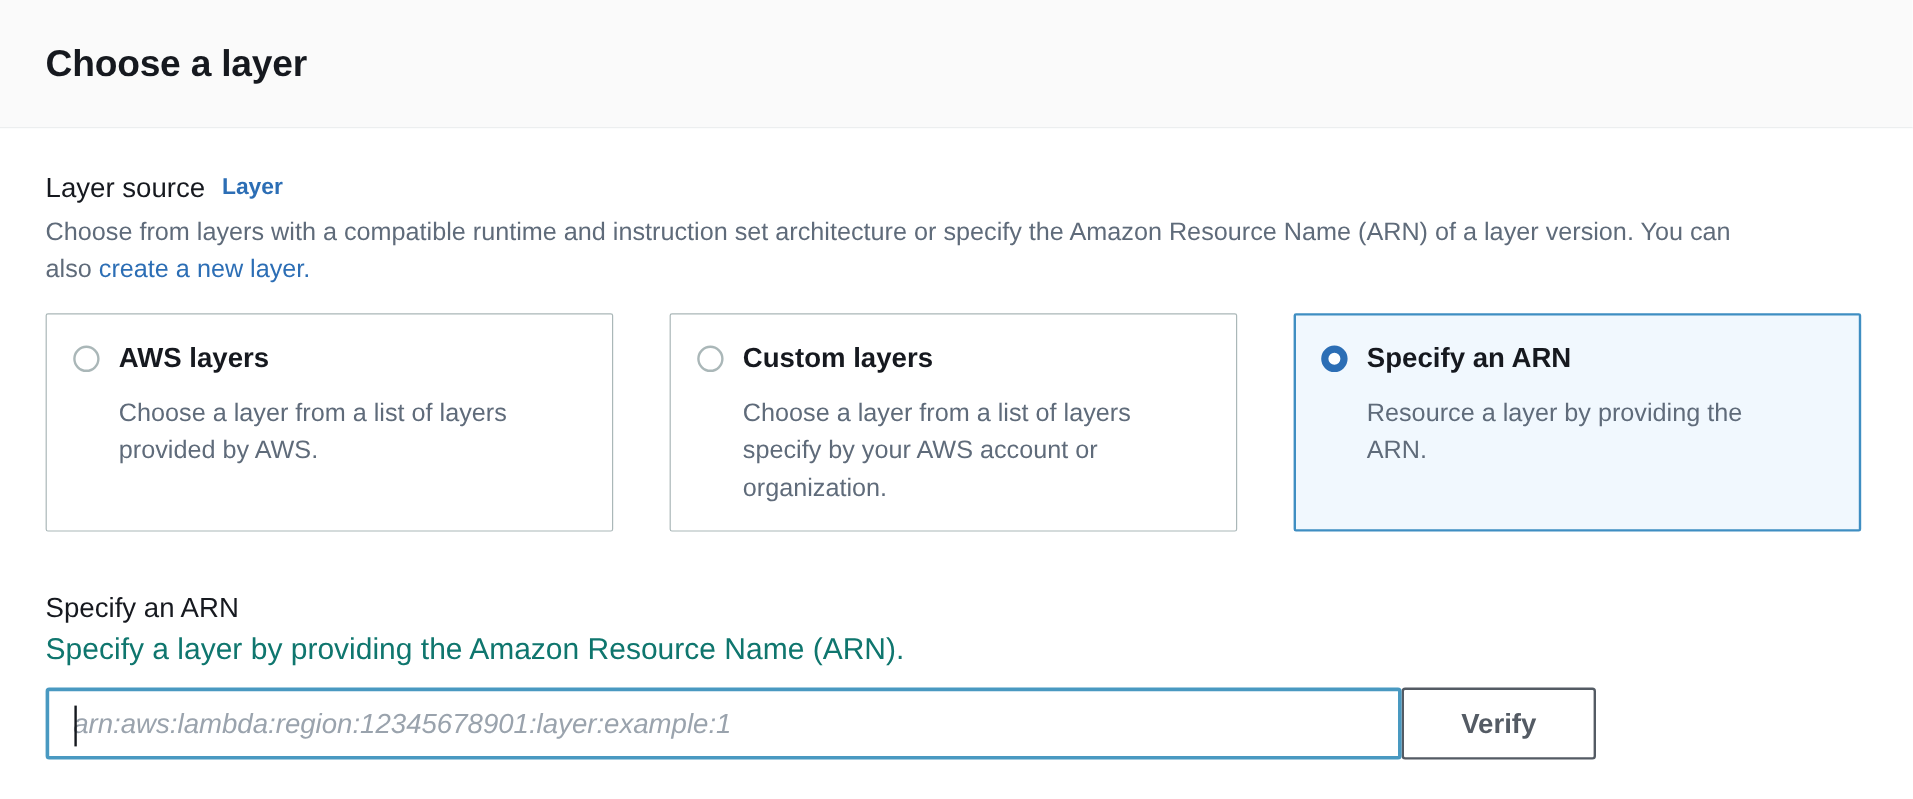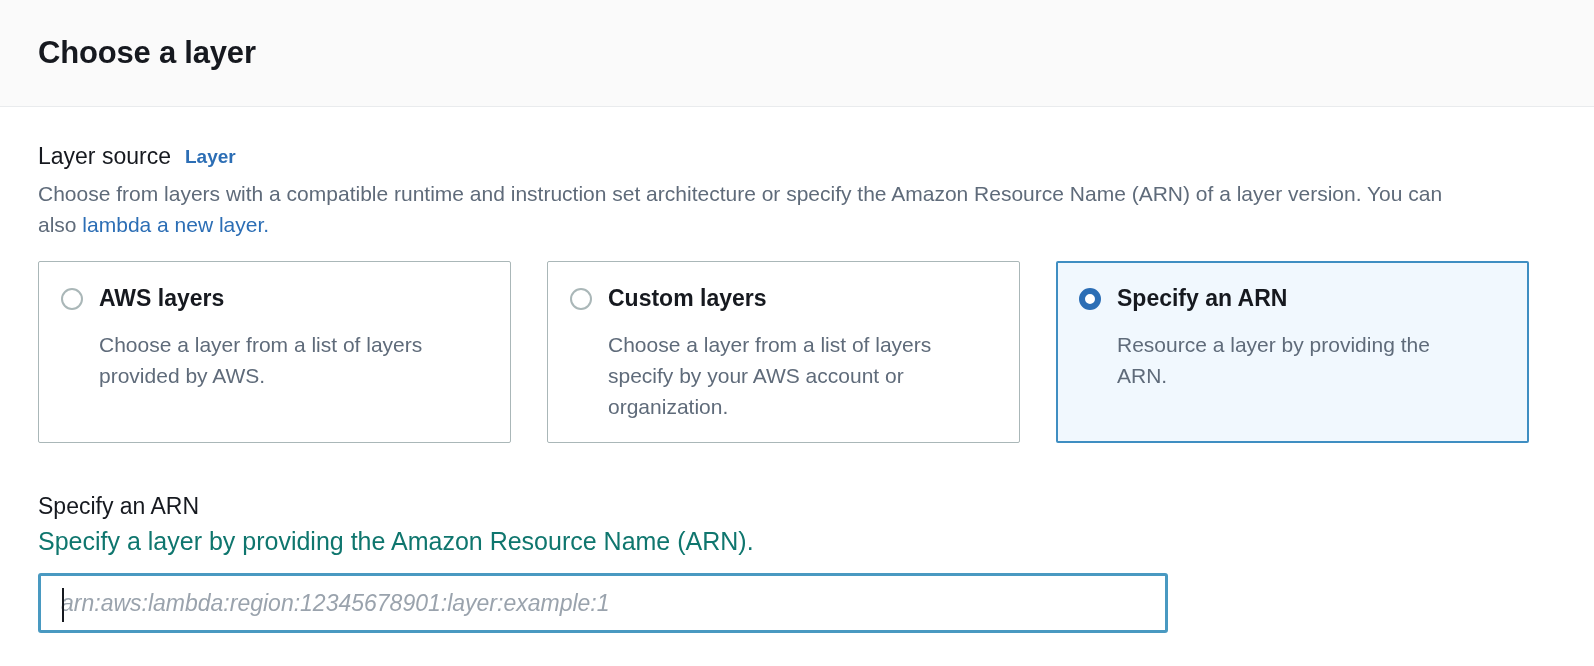--- a/index.html
+++ b/index.html
@@ -63,21 +63,21 @@
     max-width: 1432px;
   }
   .inline-link {
     color: #2c6eb5;
     cursor: pointer;
   }
 
   
   .tiles {
     display: flex;
-    gap: 36px;
+    gap: 47px;
     margin-top: 21px;
   }
   .tile {
     box-sizing: border-box;
     width: 473px;
     height: 182px;
     border: 1px solid #aab7b8;
     border-radius: 2px;
     background: #ffffff;
     padding: 22px 20px 0 22px;
@@ -193,21 +193,21 @@
 </div>
 
 <div class="panel-body">
 
   <div class="field-label-row">
     <span class="field-label">Layer source</span>
     <span class="info-link">Layer</span>
   </div>
 
   <div class="field-desc">
-    <span>Choose from layers with a compatible runtime and instruction set architecture or specify the Amazon Resource Name (ARN) of a layer version. You can also </span><span class="inline-link">lambda a new layer.</span>
+    <span>Choose from layers with a compatible runtime and instruction set architecture or specify the Amazon Resource Name (ARN) of a layer version. You can also </span><span class="inline-link">create a new layer.</span>
   </div>
 
   <div class="tiles">
 
     <div class="tile">
       <span class="radio"></span>
       <span class="tile-texts">
         <span class="tile-title">AWS layers</span>
         <div class="tile-desc">Choose a layer from a list of layers provided by AWS.</div>
       </span>
@@ -233,16 +233,17 @@
 
   <div class="arn-section">
     <div class="arn-title">Specify an ARN</div>
     <div class="arn-desc">Specify a layer by providing the Amazon Resource Name (ARN).</div>
 
     <div class="arn-row">
       <div class="arn-input-wrap">
         <span class="caret"></span>
         <input class="arn-input" type="text" placeholder="arn:aws:lambda:region:12345678901:layer:example:1" style="">
       </div>
+      <button class="verify-btn">Verify</button>
     </div>
   </div>
 
 </div>
 
 </body></html>

